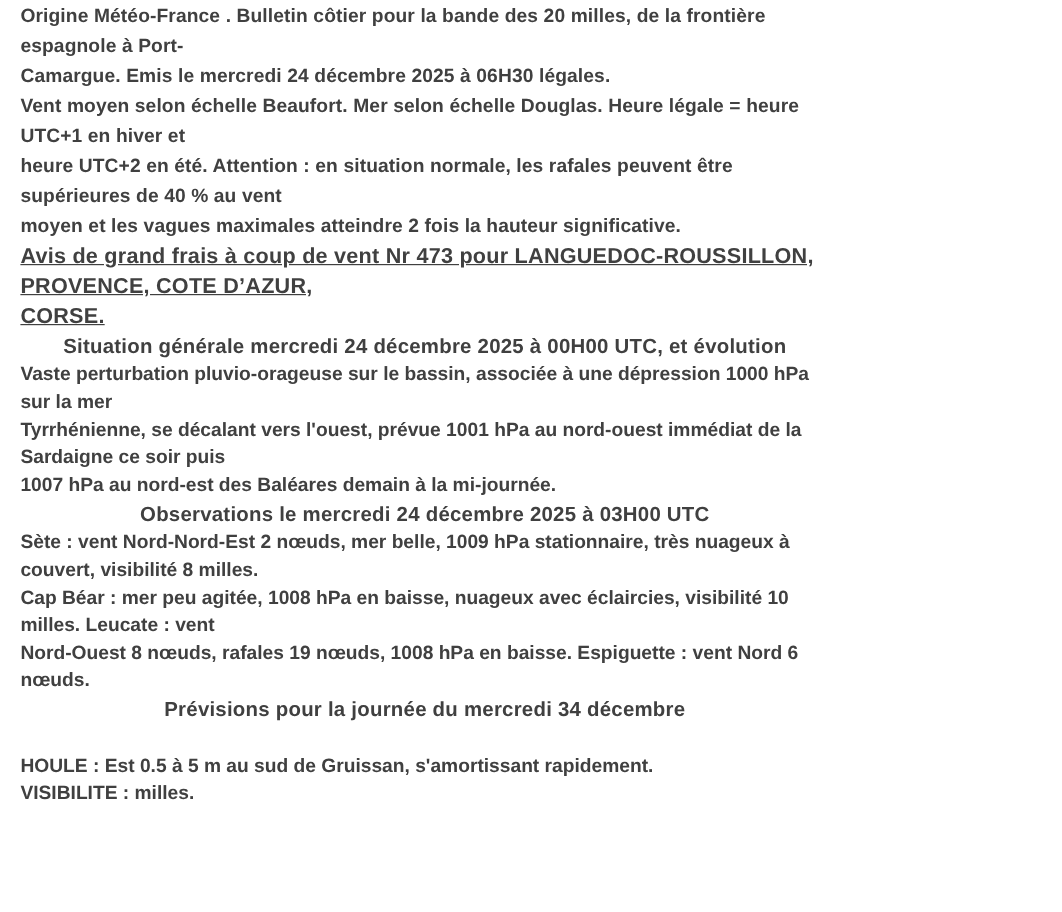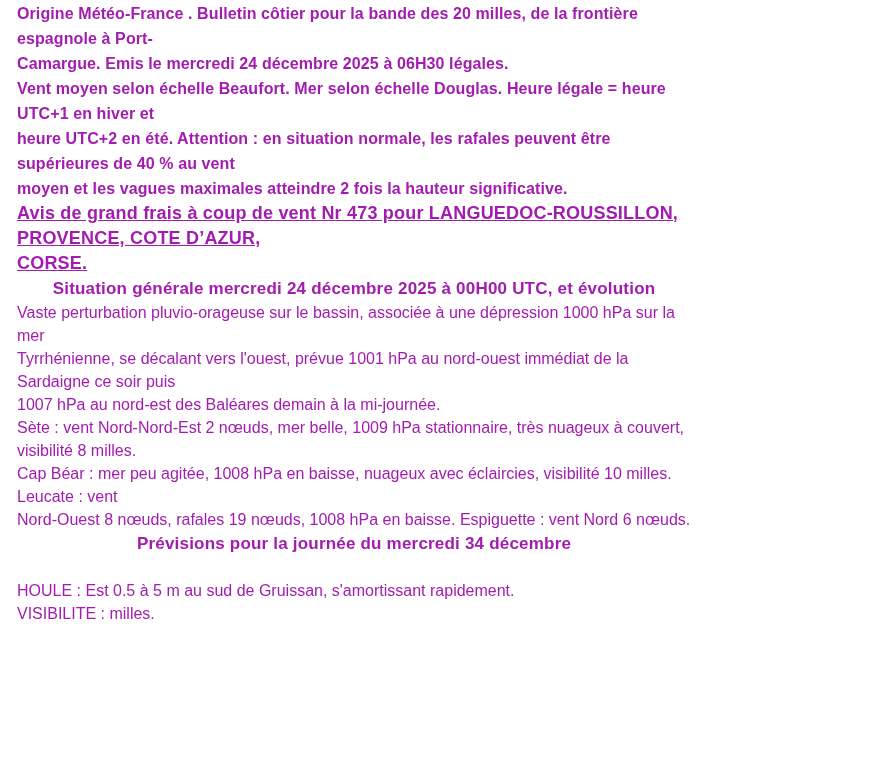--- a/index.html
+++ b/index.html
@@ -9,21 +9,21 @@
   }
   body {
     width: 885px;
     height: 760px;
     overflow: hidden;
   }
   .doc {
     box-sizing: border-box;
     width: 705px;
     padding: 1px 14px 0 17px;
-    color: #a21caf;
+    color: #404040;
     font-family: "Liberation Sans", sans-serif;
   }
   .doc p, .doc h2 {
     margin: 0;
     white-space: pre-line;
   }
   .bold-para {
     font-weight: 700;
     font-size: 16px;
     line-height: 25px;
@@ -37,21 +37,21 @@
     text-decoration: underline;
   }
   .heading {
     font-weight: 700;
     font-size: 17px;
     line-height: 25px;
     letter-spacing: 0.2px;
     text-align: center;
   }
   .body-para {
-    font-weight: 400;
+    font-weight: 700;
     font-size: 16px;
     line-height: 23px;
   }
   .forecast-block p {
     margin: 0;
   }
   
   .m-notice     { margin-top: 19px; }
   .m-avis       { margin-top: 20px; }
   .m-h-situation{ margin-top: 29px; }
@@ -75,20 +75,21 @@
 
   <p class="avis-para m-avis">Avis de grand frais à coup de vent Nr 473 pour LANGUEDOC-ROUSSILLON, PROVENCE, COTE D’AZUR,
 CORSE.</p>
 
   <h2 class="heading m-h-situation">Situation générale mercredi 24 décembre 2025 à 00H00 UTC, et évolution</h2>
 
   <p class="body-para m-situation">Vaste perturbation pluvio-orageuse sur le bassin, associée à une dépression 1000 hPa sur la mer
 Tyrrhénienne, se décalant vers l'ouest, prévue 1001 hPa au nord-ouest immédiat de la Sardaigne ce soir puis
 1007 hPa au nord-est des Baléares demain à la mi-journée.</p>
 
+  <h2 class="heading m-h-obs">Observations le mercredi 24 décembre 2025 à 03H00 UTC</h2>
 
   <p class="body-para m-obs">Sète : vent Nord-Nord-Est 2 nœuds, mer belle, 1009 hPa stationnaire, très nuageux à couvert, visibilité 8 milles.
 Cap Béar : mer peu agitée, 1008 hPa en baisse, nuageux avec éclaircies, visibilité 10 milles. Leucate : vent
 Nord-Ouest 8 nœuds, rafales 19 nœuds, 1008 hPa en baisse. Espiguette : vent Nord 6 nœuds.</p>
 
   <h2 class="heading m-h-prev">Prévisions pour la journée du mercredi 34 décembre</h2>
 
   <div class="forecast-block m-forecast">
     <p class="body-para">HOULE : Est 0.5 à 5 m au sud de Gruissan, s'amortissant rapidement.</p>
     <p class="body-para">VISIBILITE : milles.</p>

